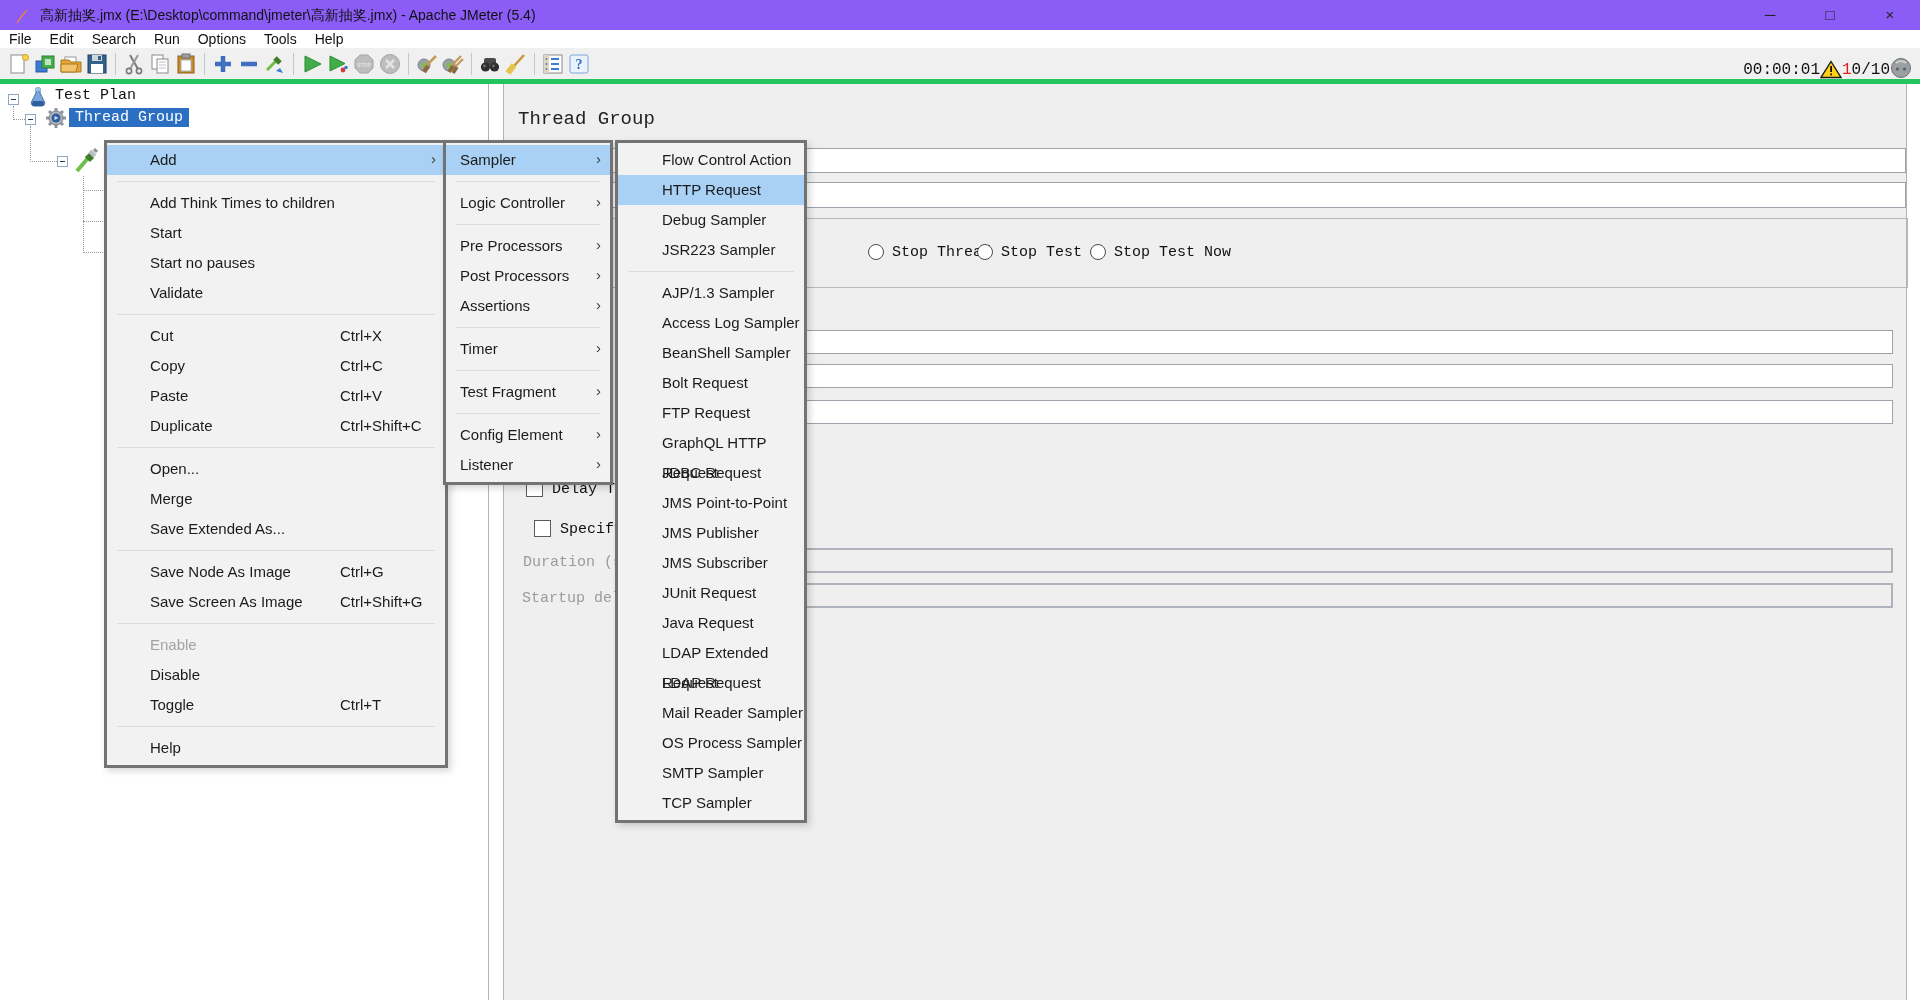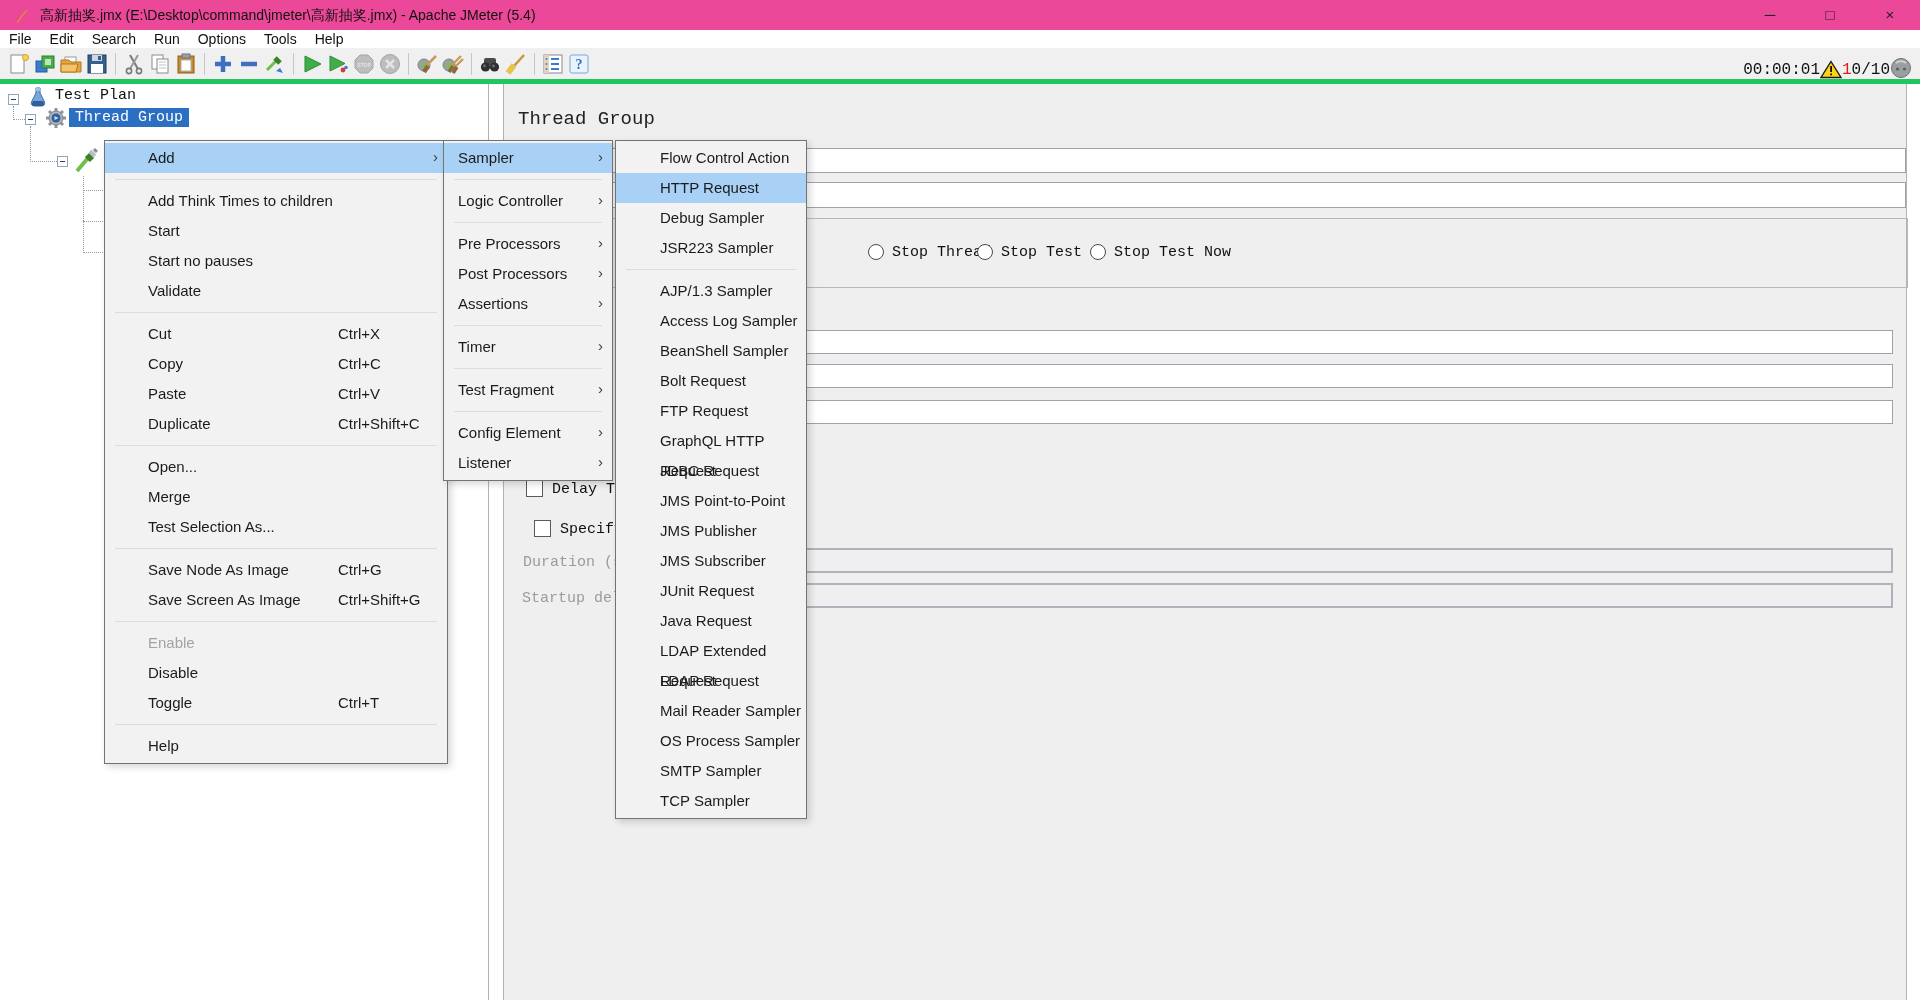--- a/index.html
+++ b/index.html
@@ -1,19 +1,19 @@
 <!DOCTYPE html>
 <html><head>
 <meta charset="utf-8">
 <style>
   html,body{margin:0;padding:0;width:1920px;height:1000px;overflow:hidden;background:#fff;
     font-family:"Liberation Sans",sans-serif;-webkit-font-smoothing:antialiased;}
 
   
-  .titlebar{position:absolute;left:0;top:0;width:1920px;height:30px;background:#ec4899;}
+  .titlebar{position:absolute;left:0;top:0;width:1920px;height:30px;background:#8b5cf6;}
   .titlebar .appicon{position:absolute;left:14px;top:6px;}
   .titlebar .title{position:absolute;left:40px;top:0;line-height:30px;font-size:14px;color:#111;}
   .wbtns{position:absolute;right:0;top:0;height:30px;display:flex;}
   .wbtn{width:60px;height:30px;text-align:center;line-height:30px;font-size:15px;color:#222;}
 
   
   .menubar{position:absolute;left:0;top:30px;width:1724px;height:18px;background:#fff;display:flex;align-items:center;}
   .menubar .mbi{padding:0 9px;font-size:14px;color:#111;line-height:18px;}
 
   
@@ -43,21 +43,21 @@
   .tfield.dis{background:#efefef;border:2px solid #aeb2ba;}
   .groupbox{position:absolute;border:1px solid #b7b7bd;box-sizing:border-box;}
   .radio{position:absolute;display:flex;align-items:center;gap:8px;height:20px;}
   .rcirc{width:16px;height:16px;border-radius:50%;background:#fff;border:1.5px solid #4a4a4a;box-sizing:border-box;flex:0 0 auto;}
   .rlabel{font-family:"Liberation Mono",monospace;font-size:15px;color:#111;white-space:pre;}
   .cbox{position:absolute;width:17px;height:17px;background:#fff;border:1.5px solid #5a5a5a;box-sizing:border-box;}
   .clabel{position:absolute;font-family:"Liberation Mono",monospace;font-size:15px;color:#111;white-space:pre;}
   .glabel{position:absolute;font-family:"Liberation Mono",monospace;font-size:15px;color:#9b9b9b;white-space:pre;}
 
   
-  .menu{position:absolute;background:#f2f2f2;border:1px solid #737373;box-shadow:3px 3px 7px rgba(0,0,0,.16);
+  .menu{position:absolute;background:#f2f2f2;border:3px solid #737373;box-shadow:3px 3px 7px rgba(0,0,0,.16);
     padding:2px 0;z-index:30;font-size:15px;color:#1b1b1b;box-sizing:border-box;}
   .mi{position:relative;height:30px;line-height:30px;}
   .mi .ml{display:inline-block;padding-left:var(--pl,14px);}
   .mi .ms{position:absolute;left:233px;top:0;}
   .mi .ma{position:absolute;right:9px;top:-1px;font-size:15px;color:#3c3c3c;}
   .mi.hl{background:#a8d1f5;}
   .mi.dis{color:#a3a3a3;}
   .msep{height:13px;display:flex;align-items:center;}
   .msep span{display:block;height:1px;background:#dcdcdc;flex:1;margin:0 10px;}
   #menu-context{left:104px;top:140px;width:344px;--pl:43px;}
@@ -362,21 +362,21 @@
     </div>
     <div class="mi"><span class="ml">Cut</span><span class="ms">Ctrl+X</span></div>
     <div class="mi"><span class="ml">Copy</span><span class="ms">Ctrl+C</span></div>
     <div class="mi"><span class="ml">Paste</span><span class="ms">Ctrl+V</span></div>
     <div class="mi"><span class="ml">Duplicate</span><span class="ms">Ctrl+Shift+C</span></div>
     <div class="msep">
       <span></span>
     </div>
     <div class="mi"><span class="ml">Open...</span></div>
     <div class="mi"><span class="ml">Merge</span></div>
-    <div class="mi"><span class="ml">Test Selection As...</span></div>
+    <div class="mi"><span class="ml">Save Extended As...</span></div>
     <div class="msep">
       <span></span>
     </div>
     <div class="mi"><span class="ml">Save Node As Image</span><span class="ms">Ctrl+G</span></div>
     <div class="mi"><span class="ml">Save Screen As Image</span><span class="ms">Ctrl+Shift+G</span></div>
     <div class="msep">
       <span></span>
     </div>
     <div class="mi dis"><span class="ml">Enable</span></div>
     <div class="mi"><span class="ml">Disable</span></div>

